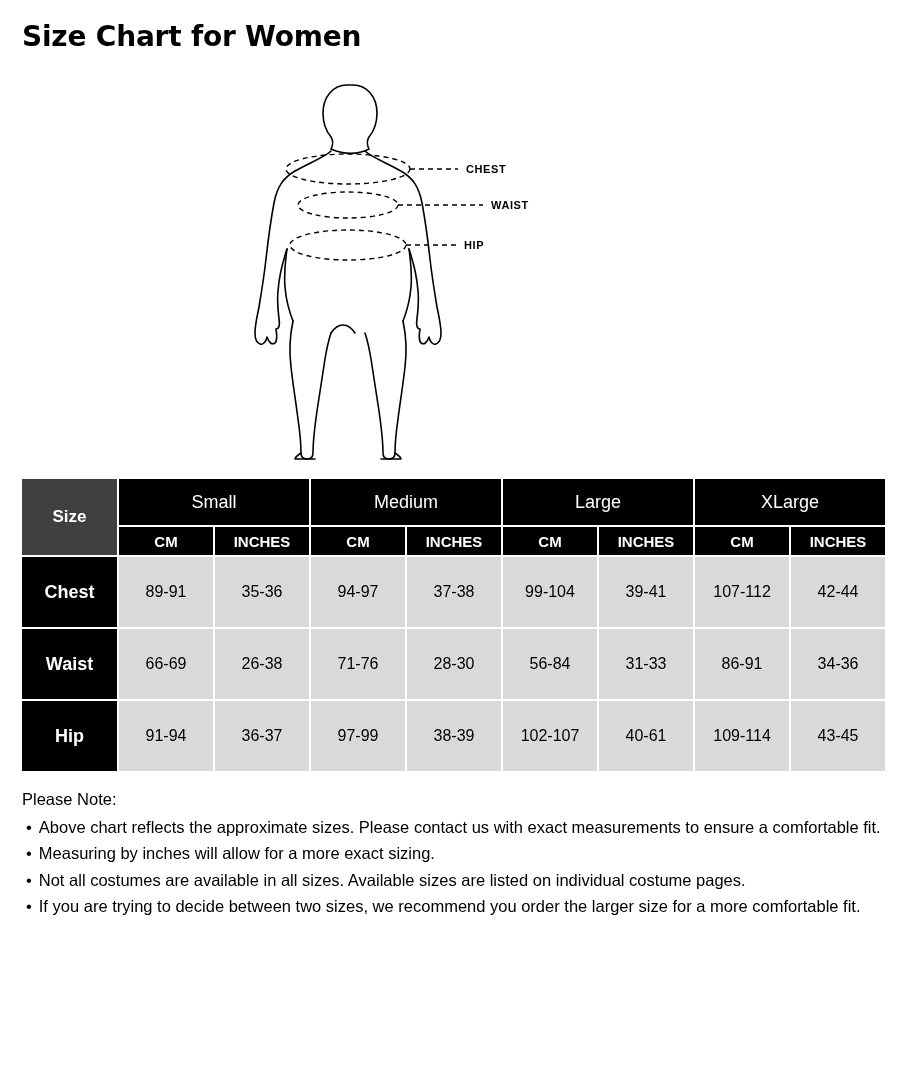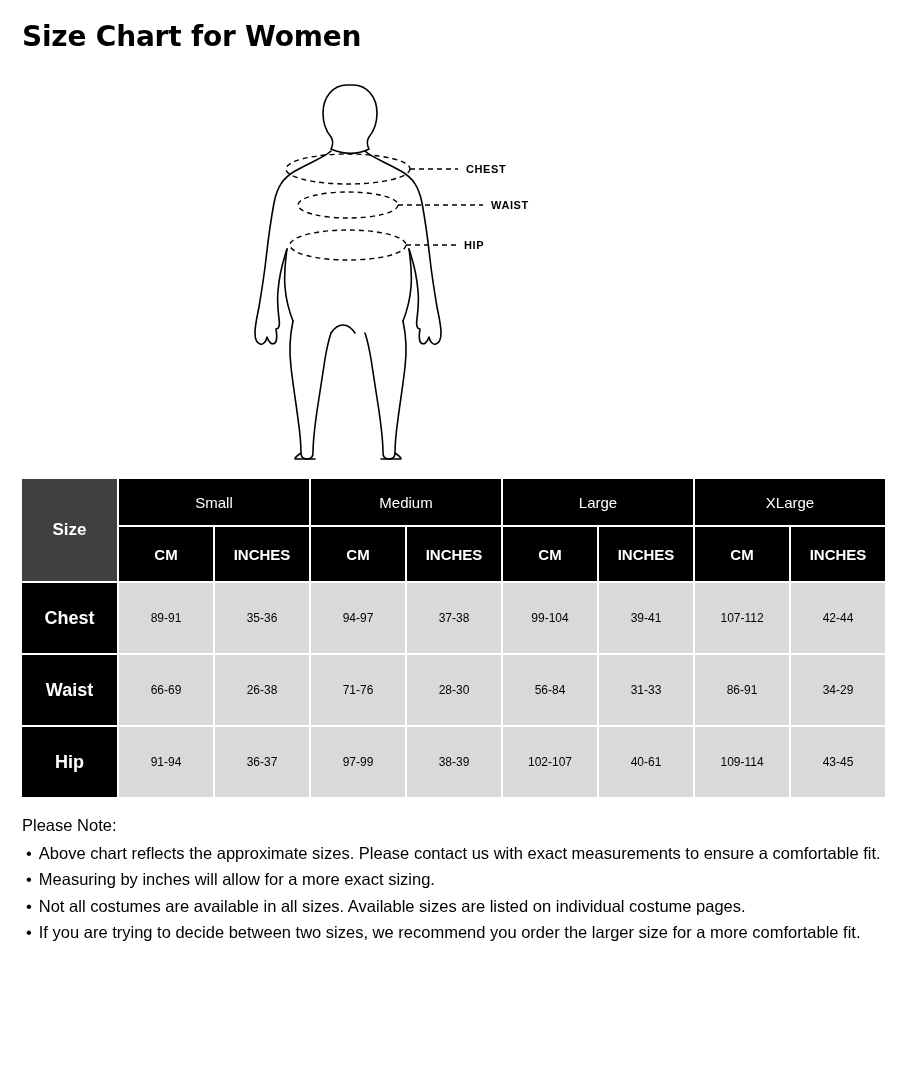--- a/index.html
+++ b/index.html
@@ -48,49 +48,49 @@
     table-layout: fixed;
   }
   table.size-table td, table.size-table th {
     border: 2px solid #ffffff;
     text-align: center;
     font-family: "Liberation Sans", sans-serif;
   }
   .hdr-black {
     background: #000000;
     color: #ffffff;
-    font-size: 15px;
+    font-size: 18px;
     font-weight: normal;
     height: 48px;
   }
   .hdr-size {
     background: #404040;
     color: #ffffff;
     font-size: 17px;
     font-weight: bold;
     width: 97px;
   }
   .hdr-unit {
     background: #000000;
     color: #ffffff;
     font-size: 15px;
     font-weight: bold;
-    height: 56px;
+    height: 30px;
   }
   .row-label {
     background: #000000;
     color: #ffffff;
     font-size: 18px;
     font-weight: bold;
     height: 72px;
   }
   .cell {
     background: #d9d9d9;
     color: #000000;
-    font-size: 12px;
+    font-size: 16px;
     height: 72px;
   }
 
   .notes {
     margin: 14px 2px 0 2px;
     font-size: 16.5px;
     line-height: 1.55;
     font-family: "Liberation Sans", sans-serif;
   }
   .notes-title {
@@ -213,21 +213,21 @@
       </tr>
       <tr>
         <td class="row-label">Waist</td>
         <td class="cell">66-69</td>
         <td class="cell">26-38</td>
         <td class="cell">71-76</td>
         <td class="cell">28-30</td>
         <td class="cell">56-84</td>
         <td class="cell">31-33</td>
         <td class="cell">86-91</td>
-        <td class="cell">34-29</td>
+        <td class="cell">34-36</td>
       </tr>
       <tr>
         <td class="row-label">Hip</td>
         <td class="cell">91-94</td>
         <td class="cell">36-37</td>
         <td class="cell">97-99</td>
         <td class="cell">38-39</td>
         <td class="cell">102-107</td>
         <td class="cell">40-61</td>
         <td class="cell">109-114</td>

